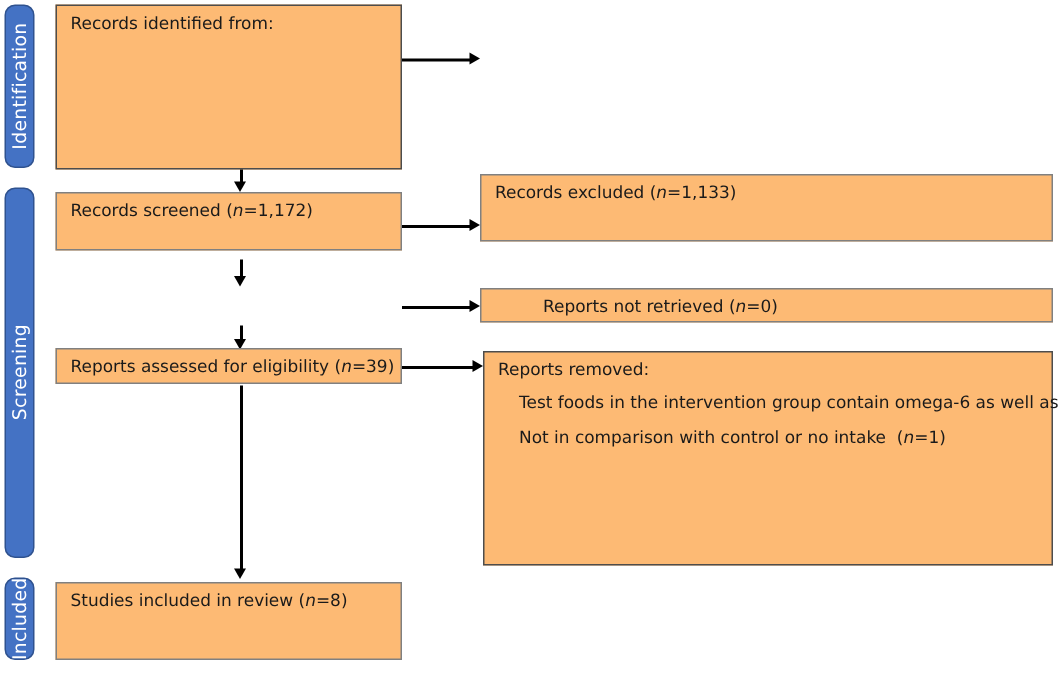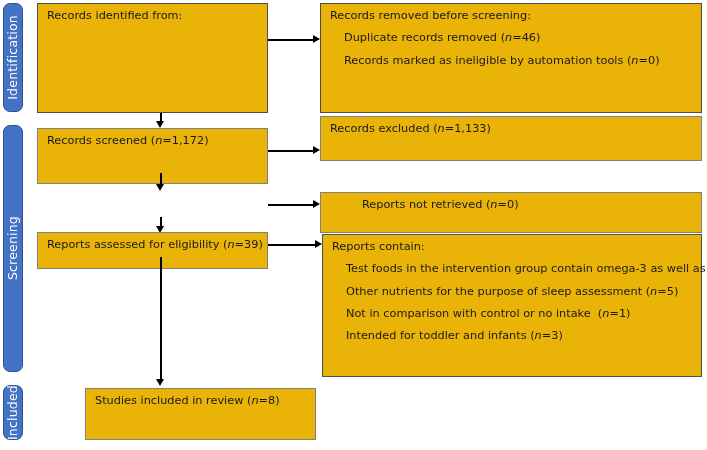--- a/index.html
+++ b/index.html
@@ -35,21 +35,21 @@
     letter-spacing: 0.2px;
     white-space: nowrap;
     writing-mode: vertical-rl;
     transform: rotate(180deg);
     line-height: 1;
   }
 
   
   .flow-box {
     position: absolute;
-    background: #eab308;
+    background: #fdba74;
     border: 1px solid #808080;
     box-sizing: border-box;
     padding: 6px 7px 4px 9px;
   }
   .flow-box.dark {
     border-color: #4d4d4d;
   }
   .box-line {
     font-size: 11.3px;
     color: #1a1a1a;
@@ -98,72 +98,65 @@
   </div>
 
   <div class="stage-tab" style="left:3px; top:385px; width:20px; height:55px;">
     <span class="stage-label">Included</span>
   </div>
 
   <div class="flow-box dark" style="left:37px; top:3px; width:231px; height:110px;">
       <div class="box-line">Records identified from:</div>
     </div>
 
-  <div class="flow-box dark" style="left:320px; top:3px; width:382px; height:110px;">
-      <div class="box-line">Records removed before screening:</div>
-      <div class="box-line indent">Duplicate records removed (<i>n</i>=46)</div>
-      <div class="box-line indent">Records marked as ineligible by automation tools (<i>n</i>=0)</div>
-    </div>
 
   <div class="conn h" style="left:268px; top:39px; width:46px;"></div>
   <div class="arrowhead right" style="left:313px; top:35px;"></div>
 
   <div class="conn v" style="left:160px; top:113px; width:1.6px; height:10px;"></div>
   <div class="arrowhead down" style="left:156.3px; top:121px;"></div>
 
-  <div class="flow-box" style="left:37px; top:128px; width:231px; height:56px;">
+  <div class="flow-box" style="left:37px; top:128px; width:231px; height:39px;">
       <div class="box-line">Records screened (<i>n</i>=1,172)</div>
     </div>
 
   <div class="flow-box" style="left:320px; top:116px; width:382px; height:45px;">
       <div class="box-line">Records excluded (<i>n</i>=1,133)</div>
     </div>
 
   <div class="conn h" style="left:268px; top:150px; width:46px;"></div>
   <div class="arrowhead right" style="left:313px; top:146px;"></div>
 
   <div class="conn v" style="left:160px; top:173px; width:1.6px; height:12px;"></div>
   <div class="arrowhead down" style="left:156.3px; top:184px;"></div>
 
 
-  <div class="flow-box" style="left:320px; top:192px; width:382px; height:41px;padding-left:41px;">
+  <div class="flow-box" style="left:320px; top:192px; width:382px; height:23px;padding-left:41px;">
       <div class="box-line">Reports not retrieved (<i>n</i>=0)</div>
     </div>
 
   <div class="conn h" style="left:268px; top:204px; width:46px;"></div>
   <div class="arrowhead right" style="left:313px; top:200px;"></div>
 
   <div class="conn v" style="left:160px; top:217px; width:1.6px; height:11px;"></div>
   <div class="arrowhead down" style="left:156.3px; top:226px;"></div>
 
-  <div class="flow-box" style="left:37px; top:232px; width:231px; height:37px;">
+  <div class="flow-box" style="left:37px; top:232px; width:231px; height:24px;">
       <div class="box-line">Reports assessed for eligibility (<i>n</i>=39)</div>
     </div>
 
   <div class="flow-box dark" style="left:322px; top:234px; width:380px; height:143px;">
-      <div class="box-line">Reports contain:</div>
-      <div class="box-line indent">Test foods in the intervention group contain omega-3 as well as</div>
-      <div class="box-line indent">Other nutrients for the purpose of sleep assessment (<i>n</i>=5)</div>
+      <div class="box-line">Reports removed:</div>
+      <div class="box-line indent">Test foods in the intervention group contain omega-6 as well as</div>
       <div class="box-line indent">Not in comparison with control or no intake&nbsp; (<i>n</i>=1)</div>
-      <div class="box-line indent">Intended for toddler and infants (<i>n</i>=3)</div>
     </div>
 
   <div class="conn h" style="left:268px; top:244px; width:48px;"></div>
   <div class="arrowhead right" style="left:315px; top:240px;"></div>
 
   <div class="conn v" style="left:160px; top:257px; width:1.6px; height:123px;"></div>
   <div class="arrowhead down" style="left:156.3px; top:379px;"></div>
 
-  <div class="flow-box" style="left:37px; top:388px; width:231px; height:52px;margin-left:48px;">
+  <div class="flow-box" style="left:37px; top:388px; width:231px; height:52px;">
       <div class="box-line">Studies included in review (<i>n</i>=8)</div>
     </div>
 
 </div>
 
 </body></html>

